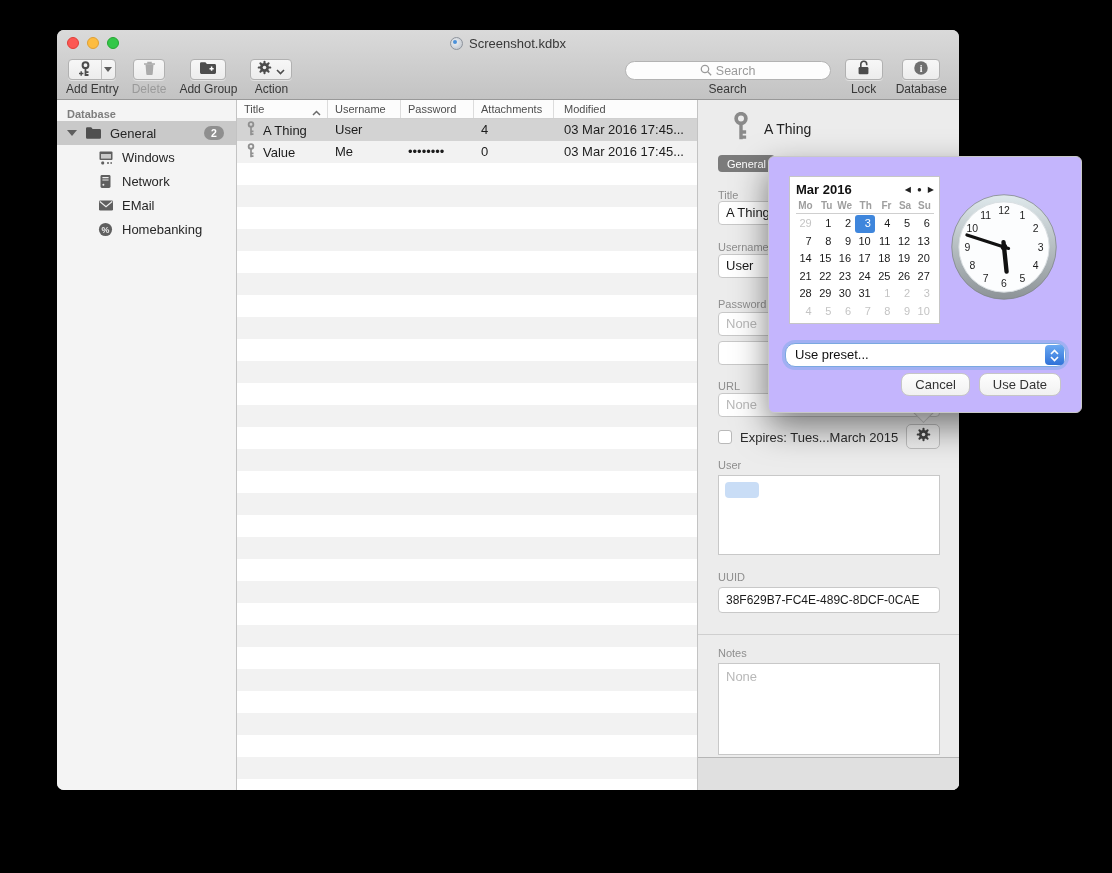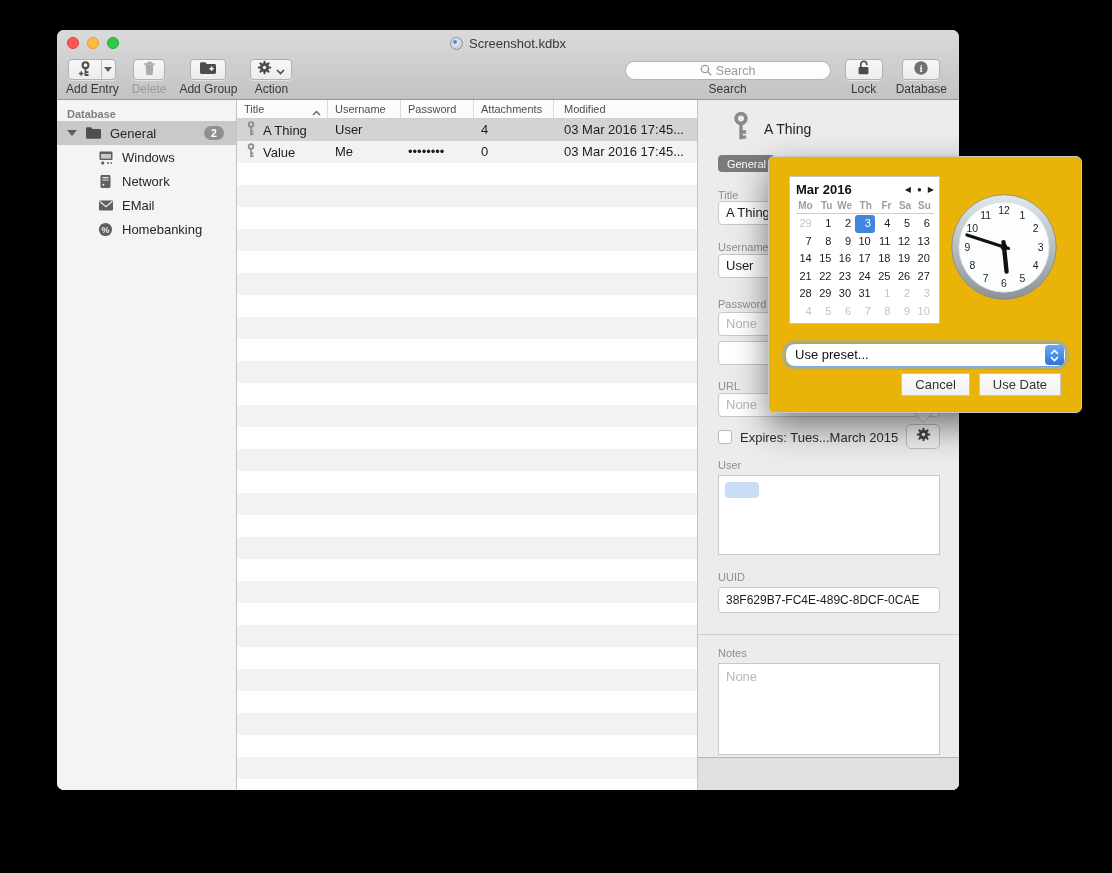--- a/index.html
+++ b/index.html
@@ -103,21 +103,21 @@
   .tag-token { position:absolute; left:6px; top:6px; width:34px; height:16px; background:#c9ddf6;
                border-radius:4px; }
   .uuid-field { top:487px; height:26px; font-size:12px; padding-top:5px; }
   .insp-divider { position:absolute; left:0; top:534px; width:100%; border-top:1px solid #cfcfcf; }
   .notes-box { position:absolute; left:20px; top:563px; width:222px; height:92px; background:#fff;
                border:1px solid #c8c8c8; font-size:13px; color:#b8b8b8; padding:5px 7px; }
   .insp-footer { position:absolute; left:0; bottom:0; width:100%; height:33px; background:#e0e0e0;
                  border-top:1px solid #b6b6b6; }
 
   
-  .popover { position:absolute; left:768px; top:156px; width:314px; height:257px; background:#eab308;
+  .popover { position:absolute; left:768px; top:156px; width:314px; height:257px; background:#c4b5fd;
              border:1px solid #c8c8c8; border-radius:6px; box-shadow:0 14px 34px rgba(0,0,0,.5);
              z-index:20; }
   .pop-arrow { position:absolute; left:769px; top:405px; width:15px; height:15px; background:#f3f3f3;
                border-right:1px solid #c8c8c8; border-bottom:1px solid #c8c8c8;
                transform:translate(147px,0) rotate(45deg); z-index:19; }
   .calendar { position:absolute; left:20px; top:19px; width:151px; height:148px; background:#fff;
               border:1px solid #c6c6c6; padding:3px 5px 0 6px; }
   .cal-head { display:flex; align-items:center; height:18px; }
   .cal-month { font-size:13px; font-weight:bold; color:#111; }
   .cal-nav { margin-left:auto; display:flex; align-items:center; gap:6px; }
@@ -132,21 +132,21 @@
   .clock-wrap { position:absolute; left:178px; top:33px; width:114px; height:114px; }
   .clock-num { font-size:11px; fill:#1d1d1d; }
   .preset { position:absolute; left:16px; top:186px; width:281px; height:24px; background:#fff;
             border:1px solid #7aa8e0; border-radius:10px; box-shadow:0 0 0 3px rgba(120,170,230,.45);
             font-size:13px; color:#111; padding:3px 26px 0 9px; }
   .stepper { position:absolute; right:1px; top:1px; width:19px; height:20px; border-radius:4px;
              background:linear-gradient(#6aa9f2,#3072d8); display:flex; flex-direction:column;
              align-items:center; justify-content:center; gap:1px; }
   .pop-buttons { position:absolute; top:216px; right:20px; display:flex; gap:9px; }
   .pbtn { height:23px; padding:0 13px; background:linear-gradient(#fefefe,#f1f1f1);
-          border:1px solid #c6c6c6; border-radius:0; font-size:13px; color:#333;
+          border:1px solid #c6c6c6; border-radius:8px; font-size:13px; color:#333;
           display:flex; align-items:center;text-align:right; }
 </style>
 </head>
 <body>
 
 <div id="stage">
   <div class="window">
     <div class="chrome">
       <div class="titlebar">
         <div class="lights">

